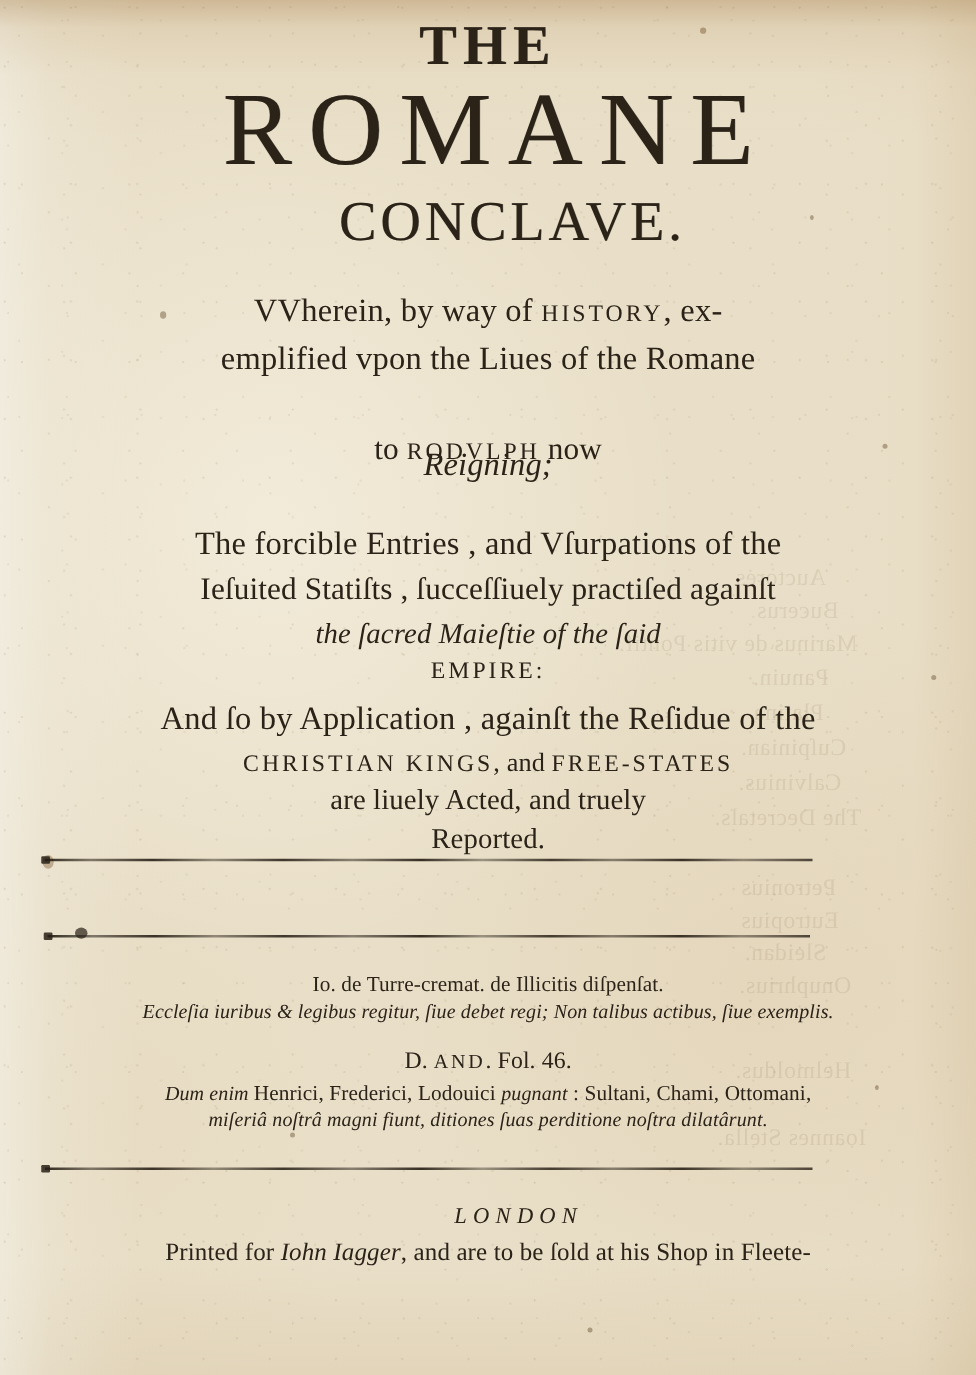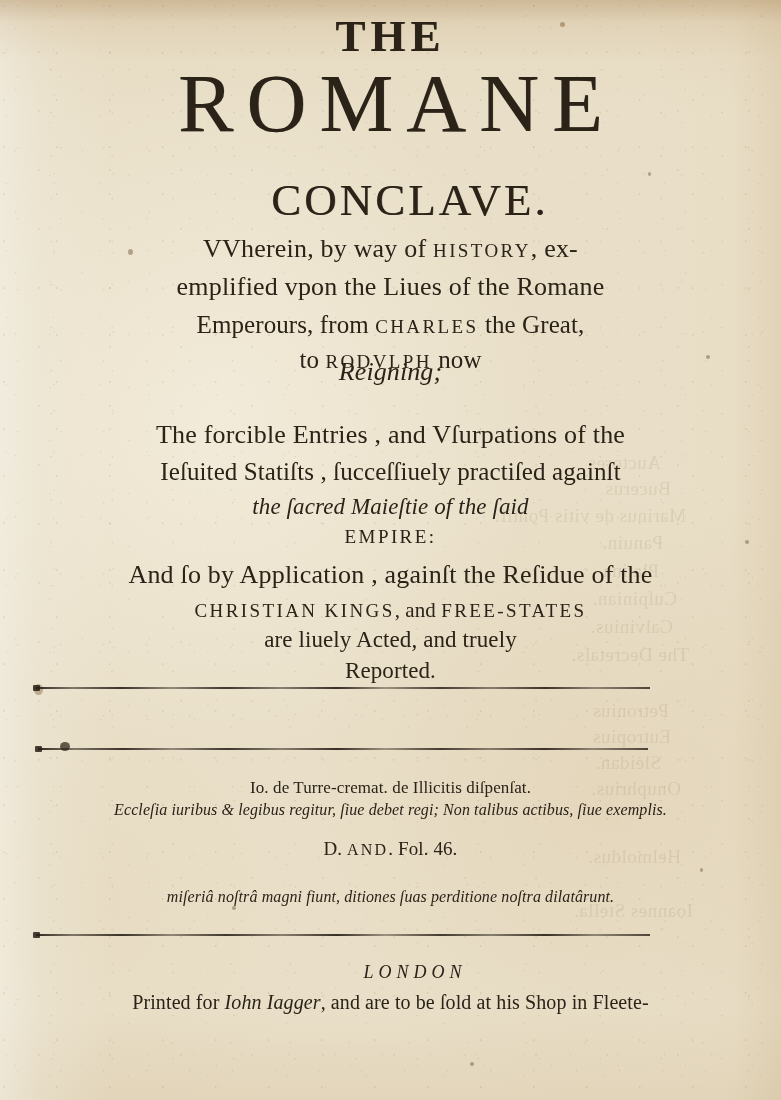--- a/index.html
+++ b/index.html
@@ -223,31 +223,28 @@
   <div class="fleck" style="left:60px;  top:742px;  width:10px; height:9px; background:rgba(40,32,22,0.7);"></div>
   <div class="fleck" style="left:560px; top:22px;   width:5px;  height:5px; background:rgba(120,85,45,0.45);"></div>
   <div class="fleck" style="left:470px; top:1062px; width:4px;  height:4px;"></div>
 
   <div class="sheet">
 
     <div class="ln d-the inky" style="top:14px;">THE</div>
 
     <div class="ln d-romane inky" style="top:62px;">ROMANE</div>
 
-    <div class="ln d-conclave inky" style="top:178px;padding-left:36px;">CONCLAVE.</div>
+    <div class="ln d-conclave inky" style="top:155px;padding-left:36px;">CONCLAVE.</div>
 
     <div class="ln t" style="top:236px;">
       <span>VVherein, by way of </span><span class="sc">HISTORY</span><span>, ex-</span>
     </div>
 
     <div class="ln t" style="top:274px;">emplified vpon the Liues of the Romane</div>
 
-    <div class="ln t2" style="top:312px;">
-      <span>Emperours, from </span><span class="sc">CHARLES</span><span> the Great,</span>
-    </div>
 
     <div class="ln t2" style="top:347px;">
       <span>to </span><span class="sc">RODVLPH</span><span> now</span>
     </div>
 
     <div class="ln t2 it" style="top:359px; font-size:26px;">Reigning;</div>
 
     <div class="ln t" style="top:422px;">The forcible Entries , and Vſurpations of the</div>
 
     <div class="ln t2" style="top:459px;">Ieſuited Statiſts , ſucceſſiuely practiſed againſt</div>
@@ -272,20 +269,23 @@
     <div class="rule" style="left:38px; width:610px; top:748px;"></div>
 
     <div class="ln small" style="top:779px;">Io. de Turre-cremat. de Illicitis diſpenſat.</div>
 
     <div class="ln small-it" style="top:802px;">Eccleſia iuribus &amp; legibus regitur, ſiue debet regi; Non talibus actibus, ſiue exemplis.</div>
 
     <div class="ln" style="top:839px;">
       <span class="small" style="font-size:19px;">D. </span><span class="tiny-sc">AND</span><span class="small" style="font-size:19px;">. Fol. 46.</span>
     </div>
 
+    <div class="ln" style="top:866px;">
+      <span class="small-it">Dum enim </span><span class="small">Henrici, Frederici, Lodouici </span><span class="small-it">pugnant</span><span class="small"> : Sultani, Chami, Ottomani,</span>
+    </div>
 
     <div class="ln small-it" style="top:889px;">miſeriâ noſtrâ magni fiunt, ditiones ſuas perditione noſtra dilatârunt.</div>
 
     <div class="rule" style="left:36px; width:614px; top:934px;"></div>
 
     <div class="ln imprint-city" style="top:963px;">LONDON</div>
 
     <div class="ln imprint" style="top:992px;">
       <span>Printed for </span><span class="it">Iohn Iagger</span><span>, and are to be ſold at his Shop in Fleete-</span>
     </div>

